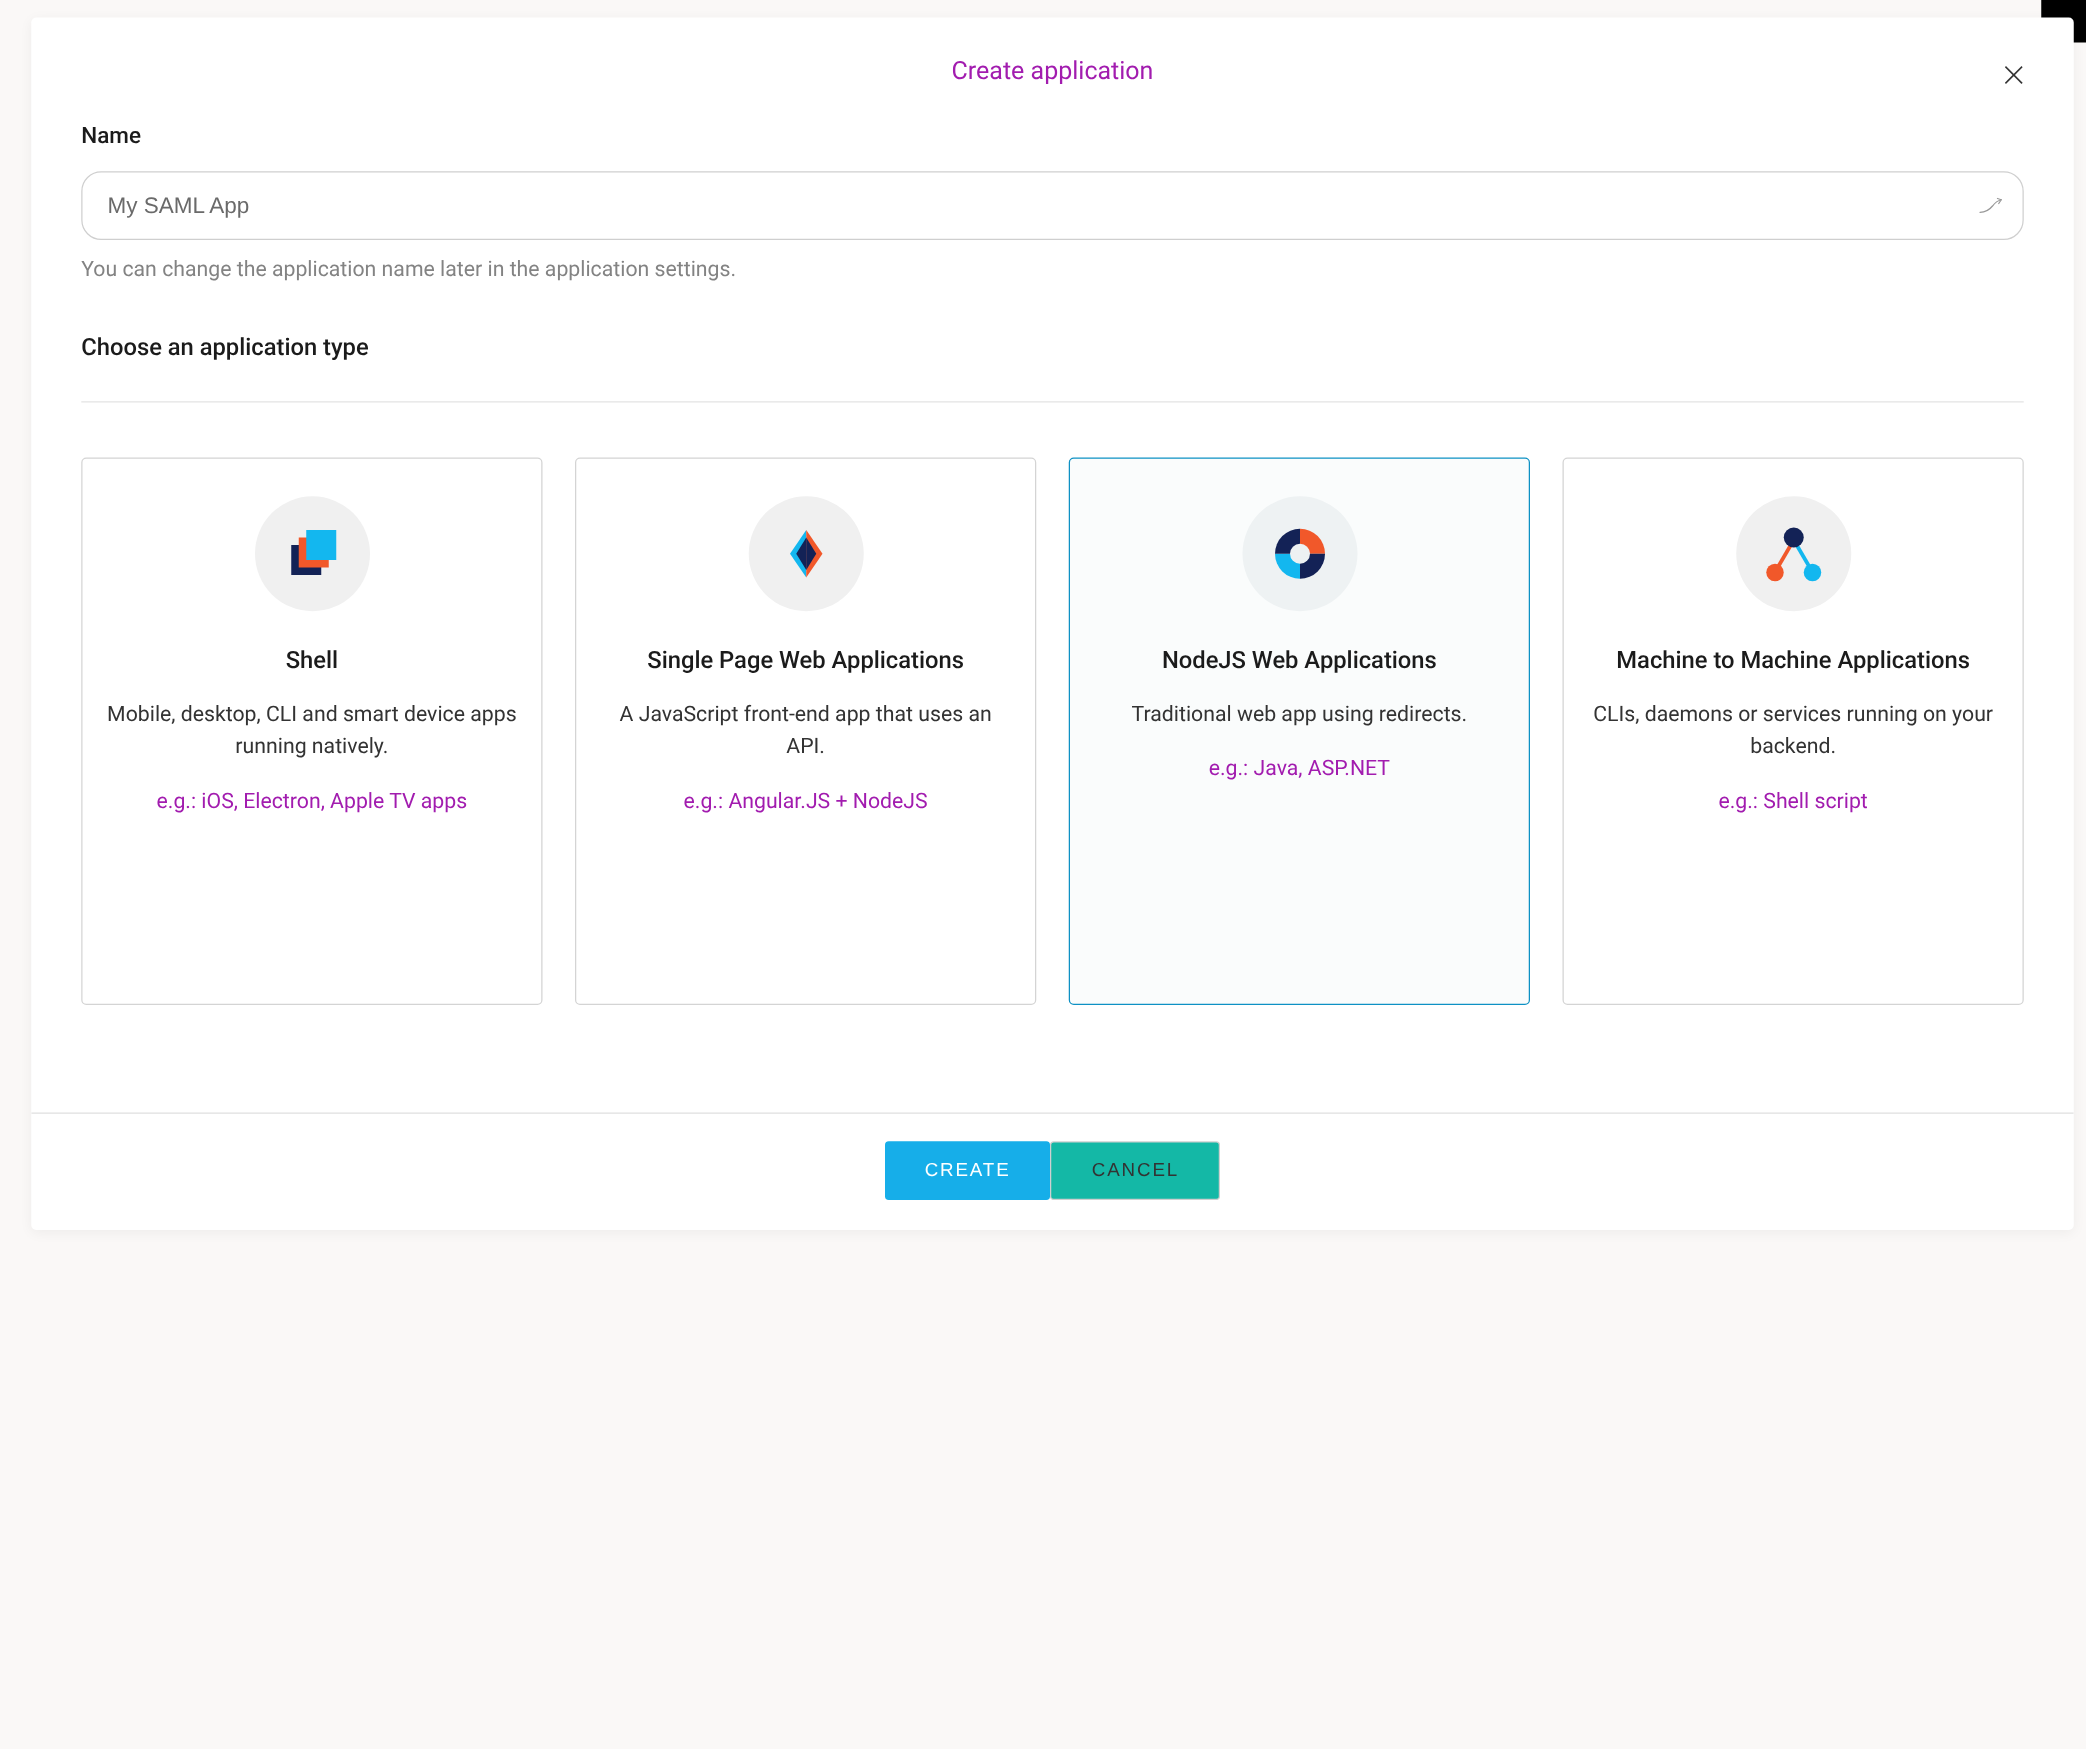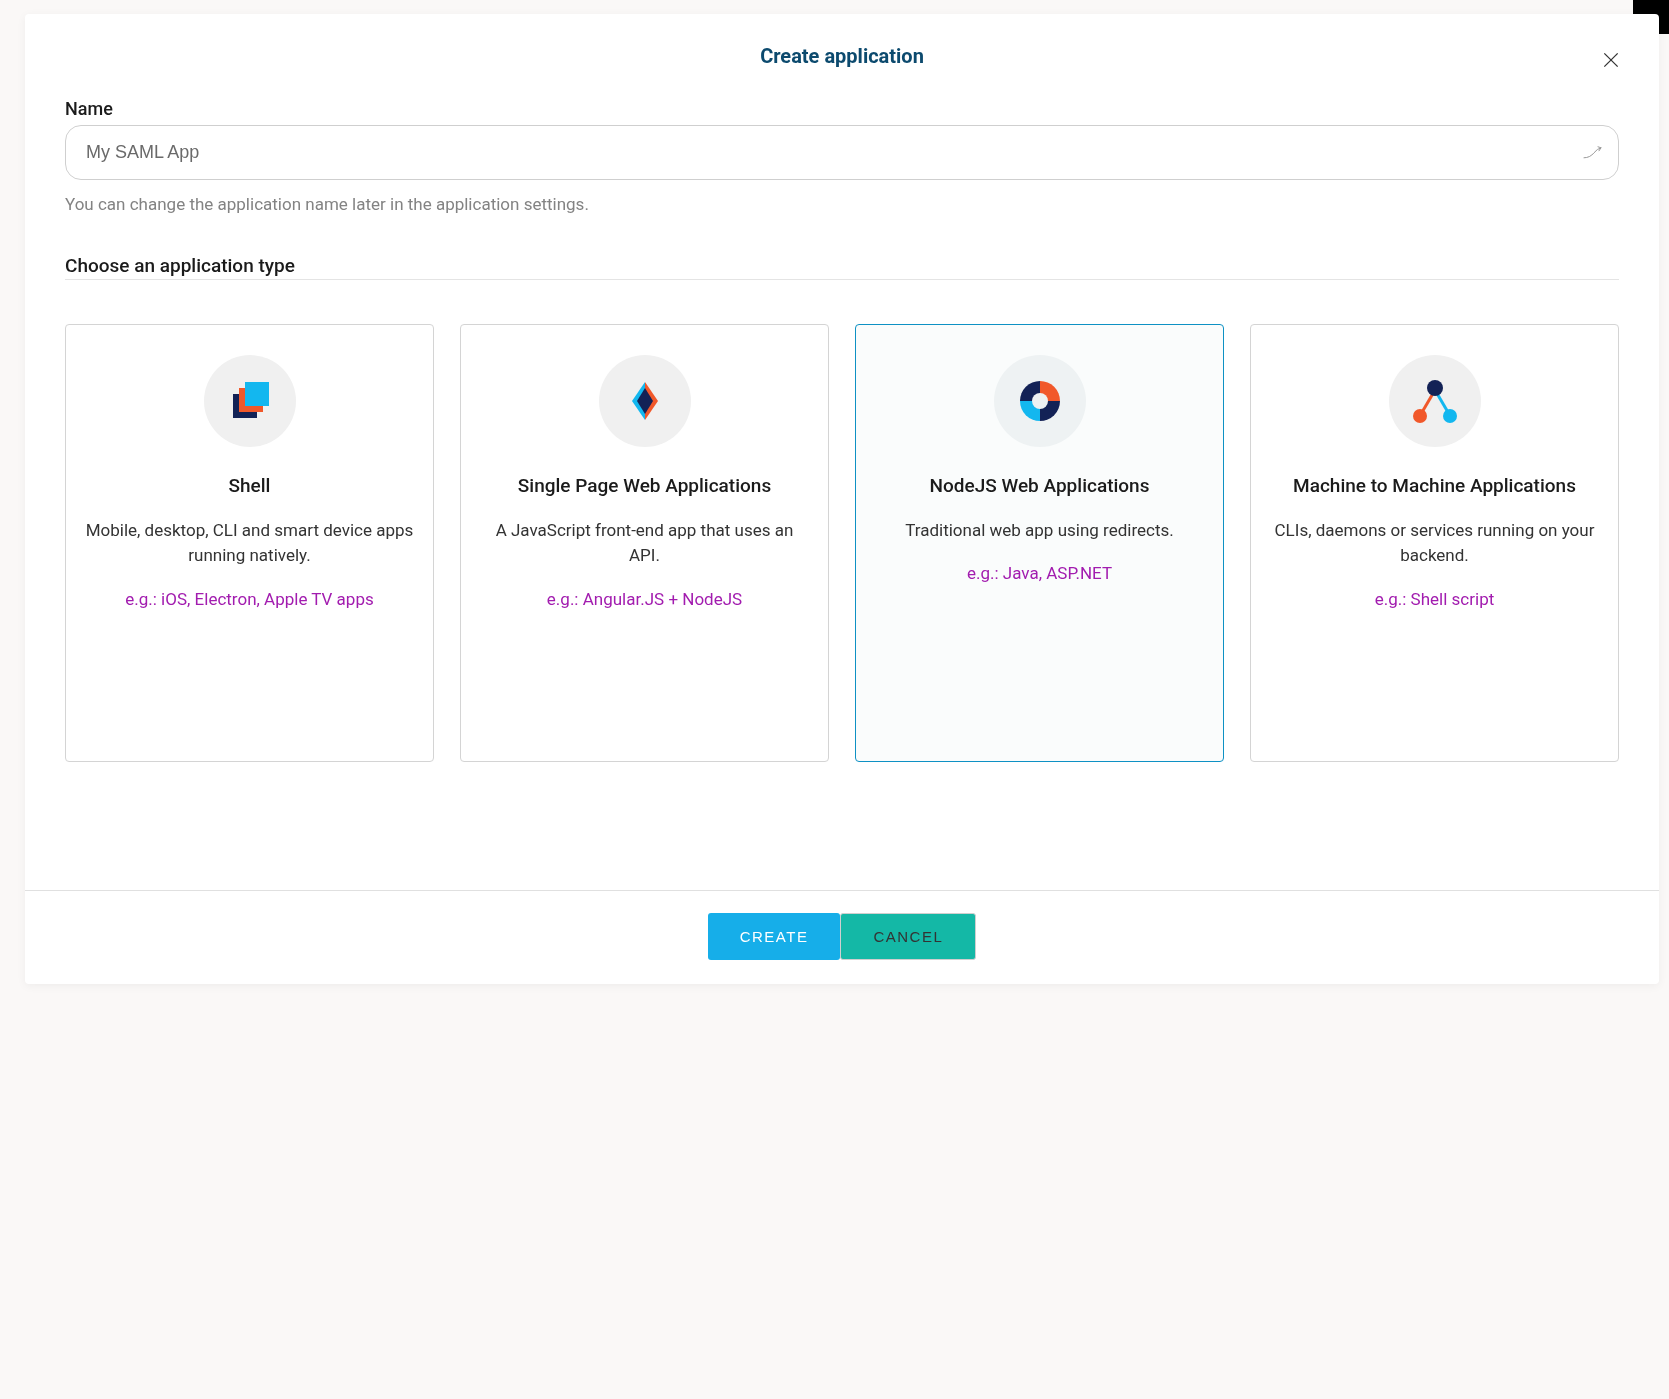--- a/index.html
+++ b/index.html
@@ -64,22 +64,22 @@
       flex-direction: column;
       overflow: hidden;
     }
     .modal-header {
       position: relative;
       padding: 30px 0 24px;
       text-align: center;
     }
     .modal-title {
       font-size: 20px;
-      font-weight: 700;
-      color: #0c4a6e;
+      font-weight: 400;
+      color: #a21caf;
     }
     .close-btn {
       position: absolute;
       top: 34px;
       right: 36px;
       width: 24px;
       height: 24px;
       cursor: pointer;
       display: flex;
       align-items: center;
@@ -91,21 +91,21 @@
     }
     .modal-body {
       padding: 6px 40px 20px 40px;
       flex: 1;
       overflow-y: auto;
     }
     .field-label {
       font-size: 18px;
       font-weight: 500;
       color: #1b1b1b;
-      margin-bottom: 6px;
+      margin-bottom: 18px;
     }
     .name-input {
       width: 100%;
       padding: 16px 44px 16px 20px;
       font-size: 18px;
       color: #6a6a6a;
       border: 1px solid #cfcfcf;
       border-radius: 16px;
       background: #fff;
       margin-bottom: 14px;
@@ -122,21 +122,21 @@
     }
     .help-text {
       font-size: 17px;
       color: #838383;
       margin-bottom: 40px;
     }
     .section-title {
       font-size: 19px;
       font-weight: 500;
       color: #1b1b1b;
-      padding-bottom: 2px;
+      padding-bottom: 32px;
       border-bottom: 1px solid #e4e4e4;
       margin-bottom: 44px;
     }
     .type-grid {
       display: grid;
       grid-template-columns: repeat(4, 1fr);
       gap: 26px;
     }
     .type-card {
       border: 1px solid #d4d4d4;

